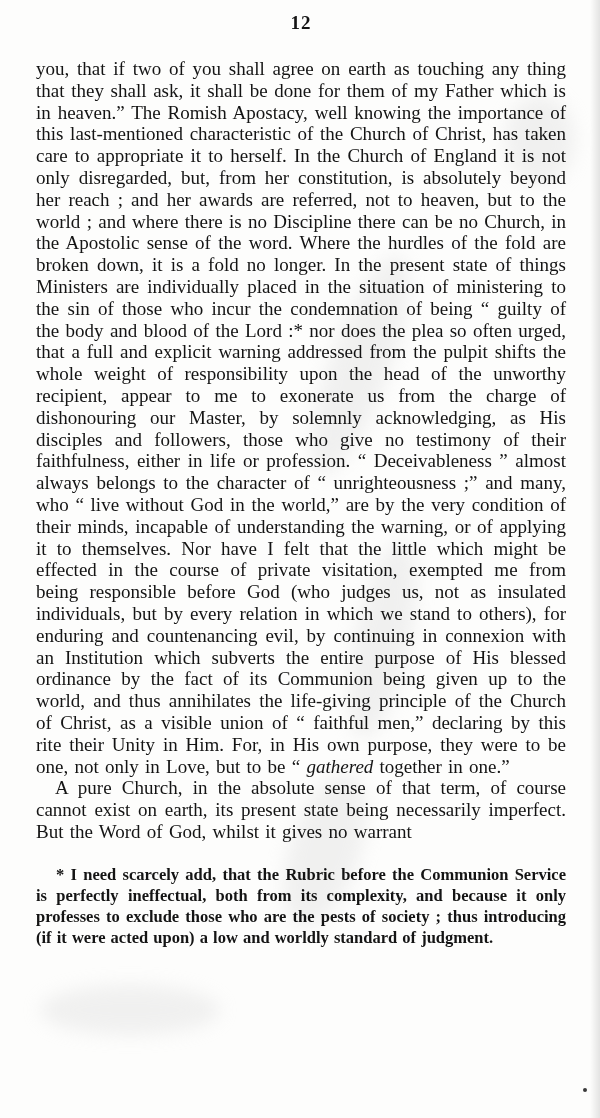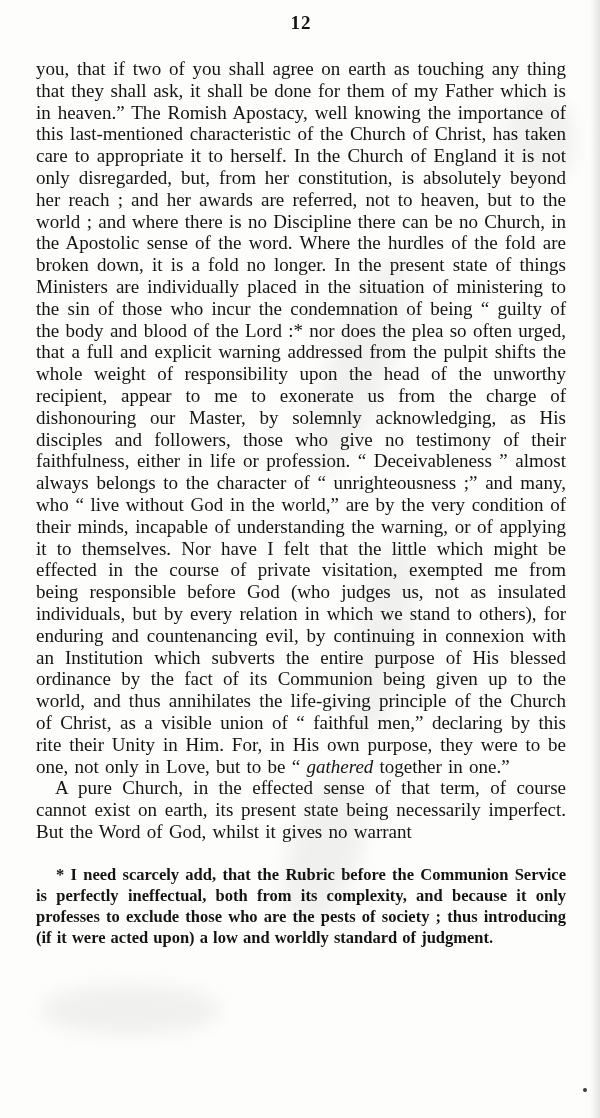--- a/index.html
+++ b/index.html
@@ -92,18 +92,18 @@
   <div class="wm wm5"></div>
   <div class="edge-shade"></div>
   <div class="artifact-dot"></div>
 
   <div class="content">
 
     <div class="page-number">12</div>
 
     <p class="body-para"><span>you, that if two of you shall agree on earth as touching any thing that they shall ask, it shall be done for them of my Father which is in heaven.”  The Romish Apostacy, well knowing the importance of this last-mentioned characteristic of the Church of Christ, has taken care to appropriate it to herself.  In the Church of England it is not only disregarded, but, from her constitution, is absolutely beyond her reach ; and her awards are referred, not to heaven, but to the world ; and where there is no Discipline there can be no Church, in the Apostolic sense of the word.  Where the hurdles of the fold are broken down, it is a fold no longer.  In the present state of things Ministers are individually placed in the situation of ministering to the sin of those who incur the condemnation of being “ guilty of the body and blood of the Lord :*  nor does the plea so often urged, that a full and explicit warning addressed from the pulpit shifts the whole weight of responsibility upon the head of the unworthy recipient, appear to me to exonerate us from the charge of dishonouring our Master, by solemnly acknowledging, as His disciples and followers, those who give no testimony of their faithfulness, either in life or profession.  “ Deceivableness ” almost always belongs to the character of “ unrighteousness ;” and many, who “ live without God in the world,” are by the very condition of their minds, incapable of understanding the warning, or of applying it to themselves.  Nor have I felt that the little which might be effected in the course of private visitation, exempted me from being responsible before God (who judges us, not as insulated individuals, but by every relation in which we stand to others), for enduring and countenancing evil, by continuing in connexion with an Institution which subverts the entire purpose of His blessed ordinance by the fact of its Communion being given up to the world, and thus annihilates the life-giving principle of the Church of Christ, as a visible union of “ faithful men,” declaring by this rite their Unity in Him.  For, in His own purpose, they were to be one, not only in Love, but to be “ </span><em>gathered</em><span> together in one.”</span></p>
 
-    <p class="body-para indent"><span>A pure Church, in the effected sense of that term, of course cannot exist on earth, its present state being necessarily imperfect.  But the Word of God, whilst it gives no warrant</span></p>
+    <p class="body-para indent"><span>A pure Church, in the absolute sense of that term, of course cannot exist on earth, its present state being necessarily imperfect.  But the Word of God, whilst it gives no warrant</span></p>
 
     <p class="footnote-para indent"><span>* I need scarcely add, that the Rubric before the Communion Service is perfectly ineffectual, both from its complexity, and because it only professes to exclude those who are the pests of society ; thus introducing (if it were acted upon) a low and worldly standard of judgment.</span></p>
 
   </div>
 </div>
 
 </body></html>

